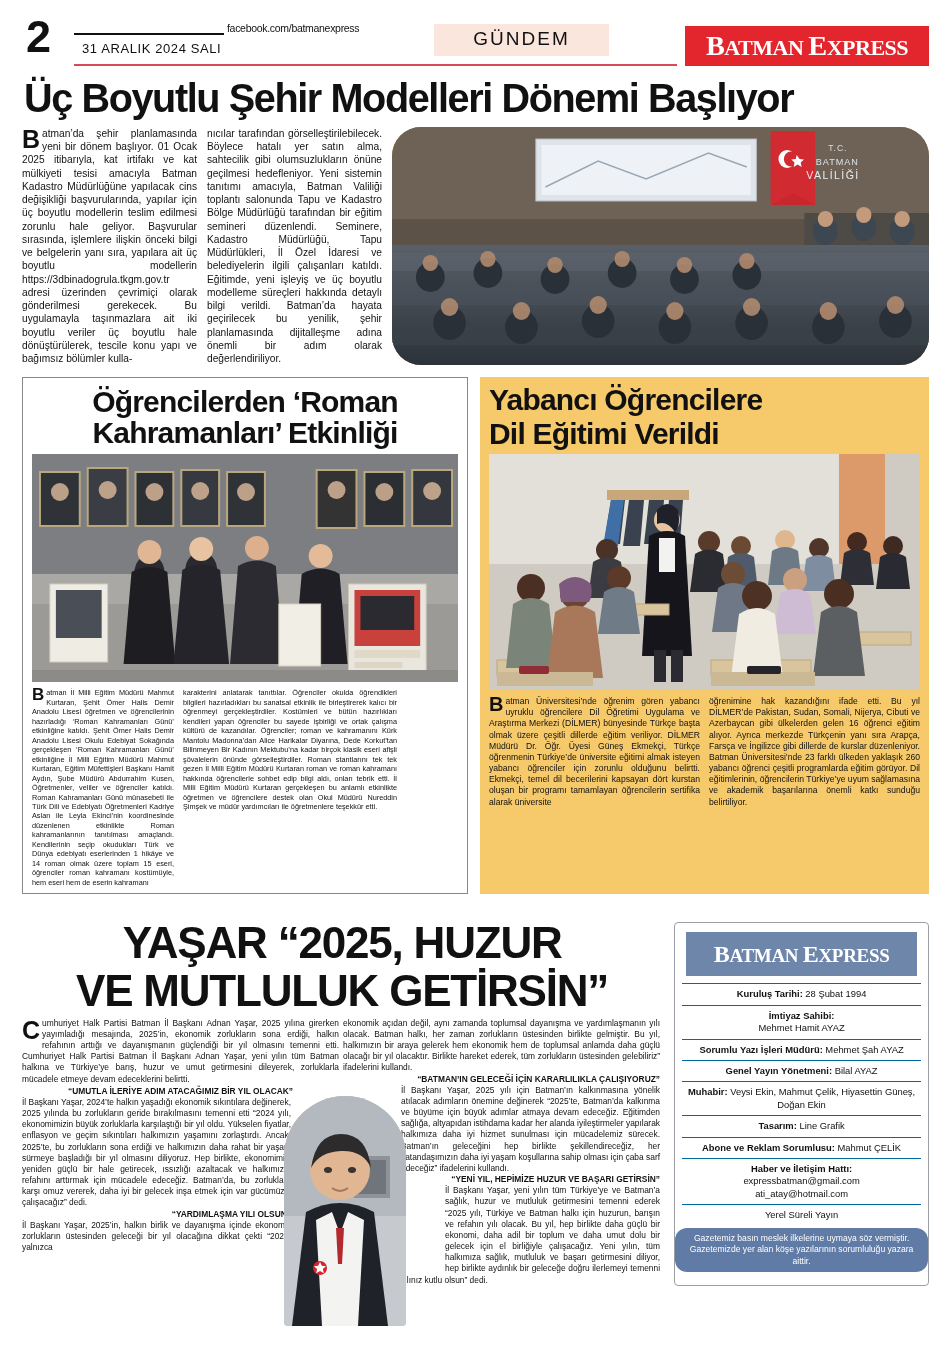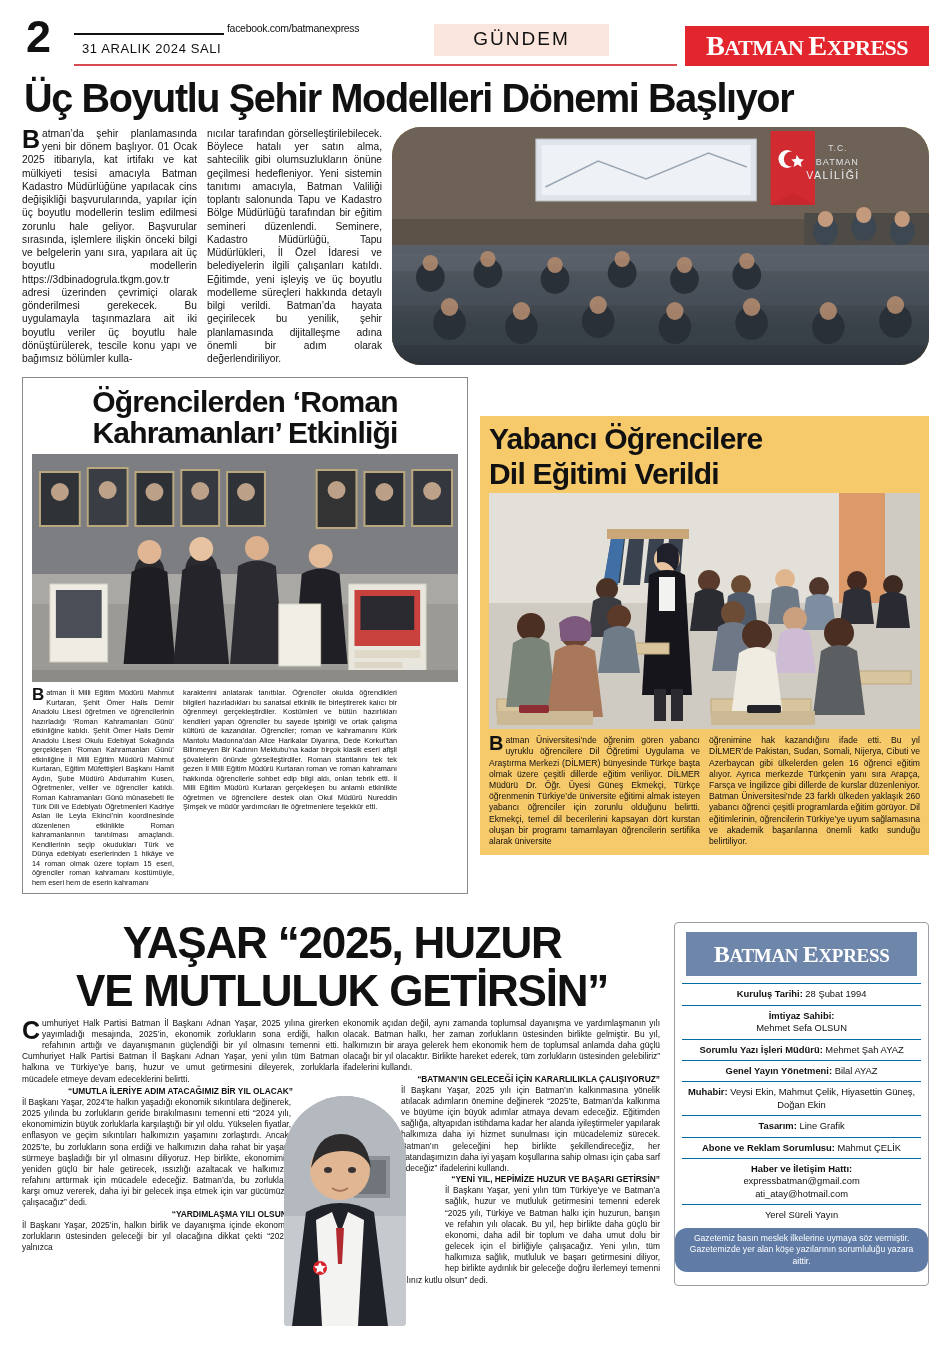--- a/index.html
+++ b/index.html
@@ -75,21 +75,21 @@
   .lead-col p { margin:0; }
   .dropcap::first-letter {
     float:left; font-size:25px; line-height:0.84; font-weight:bold;
     padding-right:2px; padding-top:2px;
   }
   .lead-photo {
     flex:1; background:#fde047; position:relative; overflow:hidden;border-radius:29px;
   }
 
   
-  .mid-wrap { display:flex; gap:12px; margin-top:12px;align-items:center; }
+  .mid-wrap { display:flex; gap:12px; margin-top:12px; }
   .mid-left {
     width:446px; border:1px solid #888; padding:8px 9px 6px 9px;
     background:#fff;
   }
   .mid-right {
     width:449px; background:#f6c96a; padding:8px 9px 8px 9px;
   }
   .mid-head-l {
     font-size:30px; font-weight:bold; line-height:1.04;
     letter-spacing:-0.8px; text-align:center; margin-bottom:6px;
@@ -479,21 +479,21 @@
           <span>B</span><span class="sm">ATMAN </span><span>E</span><span class="sm">XPRESS</span>
         </span>
       </div>
 
       <div class="colo-row">
         <b>Kuruluş Tarihi:</b><span> 28 Şubat 1994</span>
       </div>
 
       <div class="colo-row">
         <b>İmtiyaz Sahibi:</b><br>
-        <span>Mehmet Sefa OLSUN</span>
+        <span>Mehmet Hamit AYAZ</span>
       </div>
 
       <div class="colo-row">
         <b>Sorumlu Yazı İşleri Müdürü:</b><span> Mehmet Şah AYAZ</span>
       </div>
 
       <div class="colo-row">
         <b>Genel Yayın Yönetmeni:</b><span> Bilal AYAZ</span>
       </div>
 

